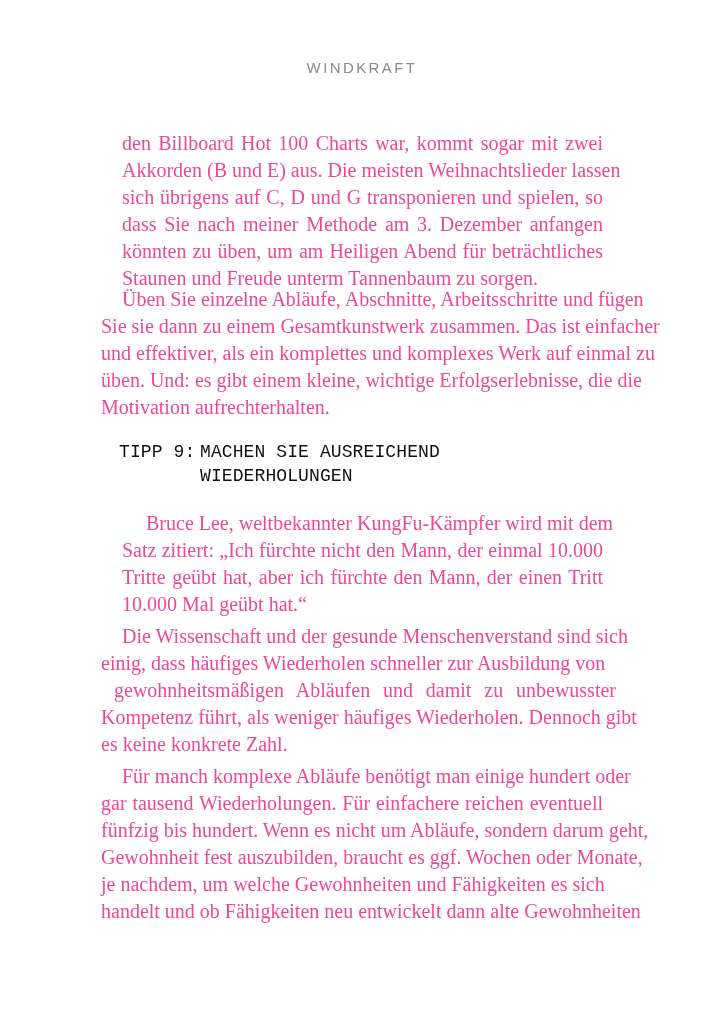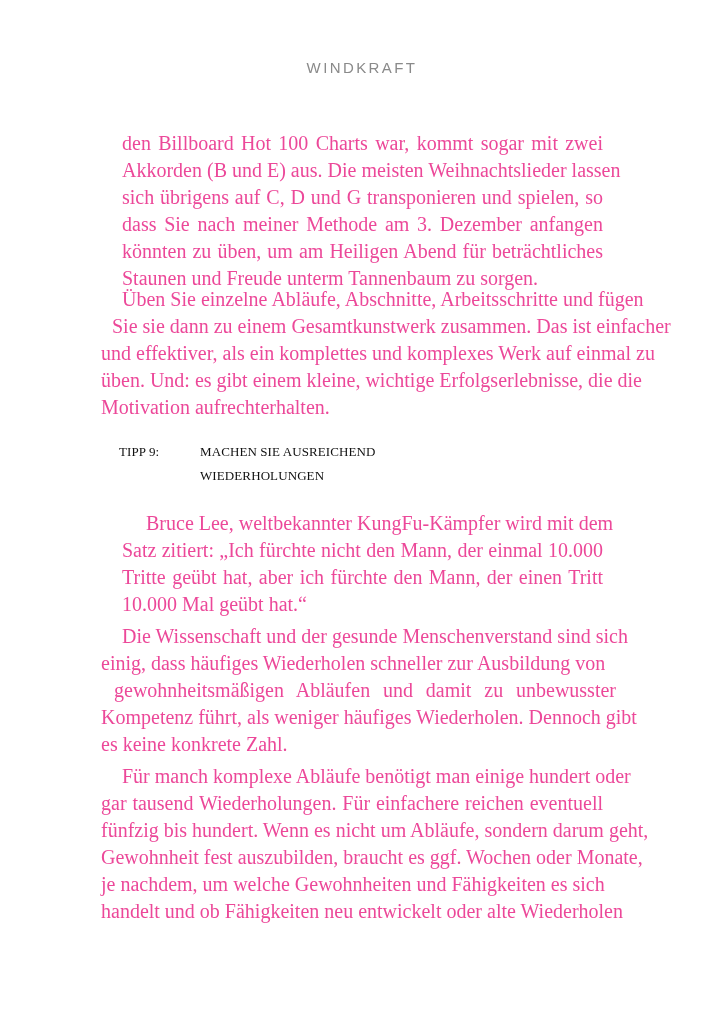--- a/index.html
+++ b/index.html
@@ -14,21 +14,21 @@
       position: absolute; top: 955px; left: 0; width: 724px; text-align: center;
       font-family: "Liberation Sans", sans-serif; font-size: 15px; color: #8a8a8a;
     }
     .line {
       position: absolute; font-family: "Liberation Serif", serif; font-size: 20px;
       color: #ec4899; white-space: nowrap; line-height: 27px; height: 27px;
     }
     .just { text-align: justify; text-align-last: justify; }
     .last { text-align: center; text-align-last: left; }
     .heading {
-      position: absolute; font-family: Liberation Serif, serif; font-size: 13px;
+      position: absolute; font-family: Liberation Mono, monospace; font-size: 18px;
       color: #111111; white-space: nowrap; line-height: 24px; letter-spacing: 0.1px;
     }
   </style>
 </head>
 <body>
 
 <div class="page">
 
   <div class="running-head">WINDKRAFT</div>
 
@@ -36,21 +36,21 @@
     <div class="line just" style="left:122px; width:481px; top:130px;">den Billboard Hot 100 Charts war, kommt sogar mit zwei</div>
     <div class="line just" style="left:122px; width:481px; top:157px;">Akkorden (B und E) aus. Die meisten Weihnachtslieder lassen</div>
     <div class="line just" style="left:122px; width:481px; top:184px;">sich übrigens auf C, D und G transponieren und spielen, so</div>
     <div class="line just" style="left:122px; width:481px; top:211px;">dass Sie nach meiner Methode am 3. Dezember anfangen</div>
     <div class="line just" style="left:122px; width:481px; top:238px;">könnten zu üben, um am Heiligen Abend für beträchtliches</div>
     <div class="line last" style="left:122px; width:481px; top:265px;">Staunen und Freude unterm Tannenbaum zu sorgen.</div>
   </div>
 
   <div>
     <div class="line just" style="left:122px; width:481px; top:286px;">Üben Sie einzelne Abläufe, Abschnitte, Arbeitsschritte und fügen</div>
-    <div class="line just" style="left:112px; width:502px; top:313px;">Sie sie dann zu einem Gesamtkunstwerk zusammen. Das ist einfacher</div>
+    <div class="line just" style="left:101px; width:502px; top:313px;">Sie sie dann zu einem Gesamtkunstwerk zusammen. Das ist einfacher</div>
     <div class="line just" style="left:101px; width:502px; top:340px;">und effektiver, als ein komplettes und komplexes Werk auf einmal zu</div>
     <div class="line just" style="left:101px; width:502px; top:367px;">üben. Und: es gibt einem kleine, wichtige Erfolgserlebnisse, die die</div>
     <div class="line last" style="left:101px; width:502px; top:394px;">Motivation aufrechterhalten.</div>
   </div>
 
   <div>
     <div class="heading" style="left:119px; top:440px;">TIPP 9:</div>
     <div class="heading" style="left:200px; top:440px;">MACHEN SIE AUSREICHEND</div>
     <div class="heading" style="left:200px; top:464px;">WIEDERHOLUNGEN</div>
   </div>
@@ -69,16 +69,16 @@
     <div class="line just" style="left:101px; width:502px; top:704px;">Kompetenz führt, als weniger häufiges Wiederholen. Dennoch gibt</div>
     <div class="line last" style="left:101px; width:502px; top:731px;">es keine konkrete Zahl.</div>
   </div>
 
   <div>
     <div class="line just" style="left:122px; width:481px; top:763px;">Für manch komplexe Abläufe benötigt man einige hundert oder</div>
     <div class="line just" style="left:101px; width:502px; top:790px;">gar tausend Wiederholungen. Für einfachere reichen eventuell</div>
     <div class="line just" style="left:101px; width:502px; top:817px;">fünfzig bis hundert. Wenn es nicht um Abläufe, sondern darum geht,</div>
     <div class="line just" style="left:101px; width:502px; top:844px;">Gewohnheit fest auszubilden, braucht es ggf. Wochen oder Monate,</div>
     <div class="line just" style="left:101px; width:502px; top:871px;">je nachdem, um welche Gewohnheiten und Fähigkeiten es sich</div>
-    <div class="line just" style="left:101px; width:502px; top:898px;">handelt und ob Fähigkeiten neu entwickelt oder alte Wiederholen</div>
+    <div class="line just" style="left:101px; width:502px; top:898px;">handelt und ob Fähigkeiten neu entwickelt dann alte Gewohnheiten</div>
   </div>
 
 </div>
 
 </body></html>

